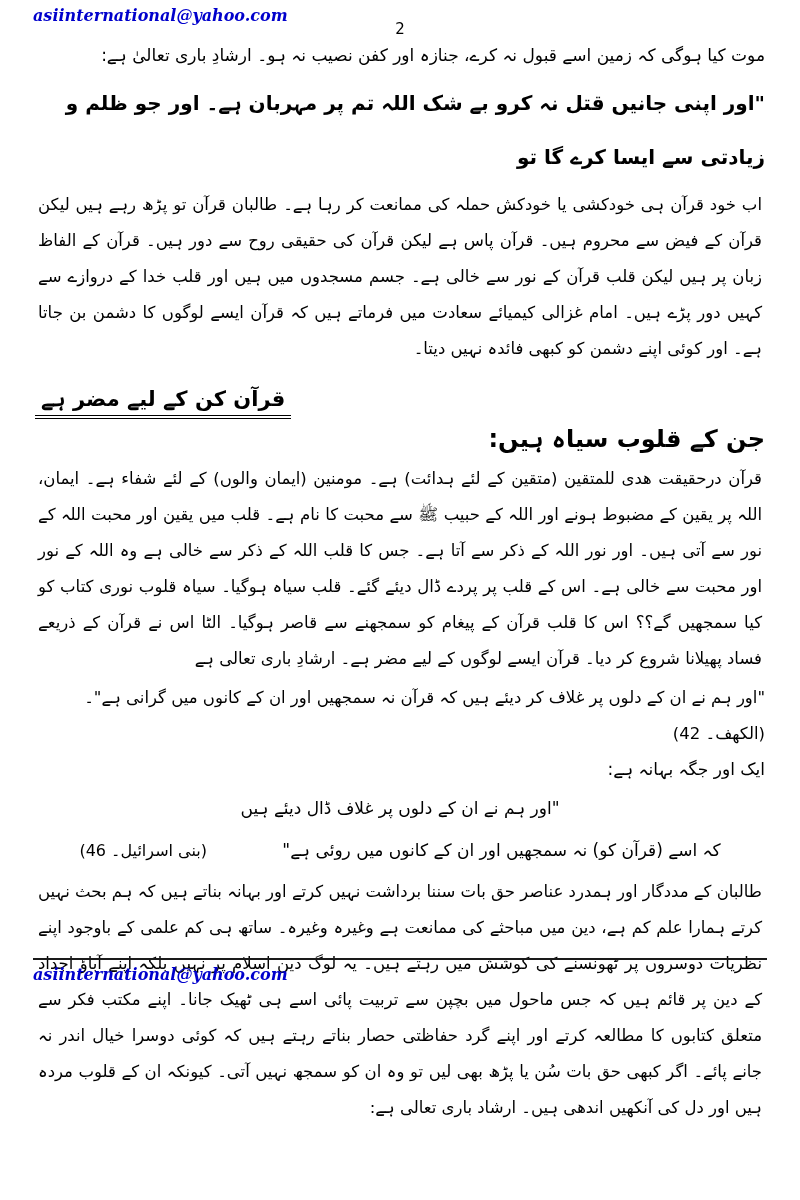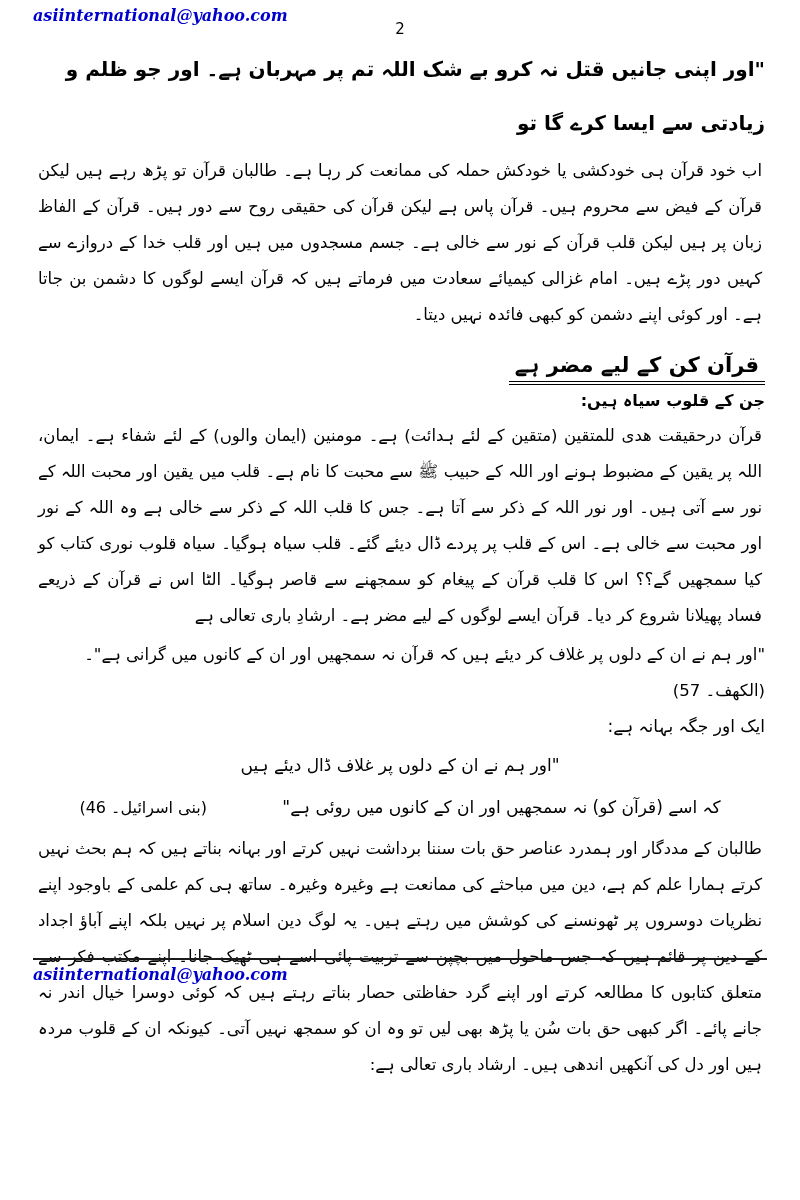--- a/index.html
+++ b/index.html
@@ -31,28 +31,28 @@
   .u-para{
     font-size:16.5px;line-height:36px;text-align:justify;text-align-last:right;
     margin:3px;
   }
   .bold-quote{
     font-weight:bold;font-size:20px;line-height:54px;text-align:right;
     margin:4px 0 2px 0;
   }
   .bold-quote .ref{font-weight:normal;font-size:16px;}
   .section-heading{
-    text-align:right;margin:20px 0 14px 0;
+    text-align:left;margin:20px 0 14px 0;
   }
   .section-heading span{
     font-weight:bold;font-size:21px;
     border-bottom:4px double #000;padding:0 6px 4px 6px;
   }
   .sub-heading{
-    text-align:right;font-weight:bold;font-size:16px;margin:14px 0 8px 0;
+    text-align:right;font-weight:bold;font-size:24px;margin:14px 0 8px 0;
   }
   .inline-quote{
     font-size:16.5px;line-height:36px;text-align:right;margin:0;
   }
   .centered-quote{
     text-align:center;font-size:17px;line-height:40px;margin:2px 0;
   }
   .centered-quote .ref{margin-right:70px;font-size:16px;}
 
   
@@ -73,38 +73,39 @@
 <body>
 
 <div class="page">
 
   <a class="header-email" href="#">asiinternational@yahoo.com</a>
 
   <div class="page-number">2</div>
 
   <div class="content">
 
+    <div class="u-line">موت کیا ہوگی کہ زمین اسے قبول نہ کرے، جنازہ اور کفن نصیب نہ ہو۔ ارشادِ باری تعالیٰ ہے:</div>
 
     <div class="bold-quote">
       <div>"اور اپنی جانیں قتل نہ کرو بے شک اللہ تم پر مہربان ہے۔ اور جو ظلم و زیادتی سے ایسا کرے گا تو</div>
     </div>
 
     <p class="u-para">اب خود قرآن ہی خودکشی یا خودکش حملہ کی ممانعت کر رہا ہے۔ طالبان قرآن تو پڑھ رہے ہیں لیکن قرآن کے فیض سے محروم ہیں۔ قرآن پاس ہے لیکن قرآن کی حقیقی روح سے دور ہیں۔ قرآن کے الفاظ زبان پر ہیں لیکن قلب قرآن کے نور سے خالی ہے۔ جسم مسجدوں میں ہیں اور قلب خدا کے دروازے سے کہیں دور پڑے ہیں۔ امام غزالی کیمیائے سعادت میں فرماتے ہیں کہ قرآن ایسے لوگوں کا دشمن بن جاتا ہے۔ اور کوئی اپنے دشمن کو کبھی فائدہ نہیں دیتا۔</p>
 
     <div class="section-heading">
       <span>قرآن کن کے لیے مضر ہے</span>
     </div>
 
     <div class="sub-heading">جن کے قلوب سیاہ ہیں:</div>
 
     <p class="u-para">قرآن درحقیقت ھدی للمتقین (متقین کے لئے ہدائت) ہے۔ مومنین (ایمان والوں) کے لئے شفاء ہے۔ ایمان، اللہ پر یقین کے مضبوط ہونے اور اللہ کے حبیب ﷺ سے محبت کا نام ہے۔ قلب میں یقین اور محبت اللہ کے نور سے آتی ہیں۔ اور نور اللہ کے ذکر سے آتا ہے۔ جس کا قلب اللہ کے ذکر سے خالی ہے وہ اللہ کے نور اور محبت سے خالی ہے۔ اس کے قلب پر پردے ڈال دیئے گئے۔ قلب سیاہ ہوگیا۔ سیاہ قلوب نوری کتاب کو کیا سمجھیں گے؟؟ اس کا قلب قرآن کے پیغام کو سمجھنے سے قاصر ہوگیا۔ الٹا اس نے قرآن کے ذریعے فساد پھیلانا شروع کر دیا۔ قرآن ایسے لوگوں کے لیے مضر ہے۔ ارشادِ باری تعالی ہے</p>
 
     <div class="inline-quote">
       <span>"اور ہم نے ان کے دلوں پر غلاف کر دیئے ہیں کہ قرآن نہ سمجھیں اور ان کے کانوں میں گرانی ہے"۔</span>
-      <span>(الکھف۔ 57)</span>
+      <span>(الکھف۔ 42)</span>
     </div>
 
     <div class="u-line">ایک اور جگہ بہانہ ہے:</div>
 
     <div class="centered-quote">"اور ہم نے ان کے دلوں پر غلاف ڈال دیئے ہیں</div>
     <div class="centered-quote">
       <span>کہ اسے (قرآن کو) نہ سمجھیں اور ان کے کانوں میں روئی ہے"</span>
       <span class="ref">(بنی اسرائیل۔ 46)</span>
     </div>
 

